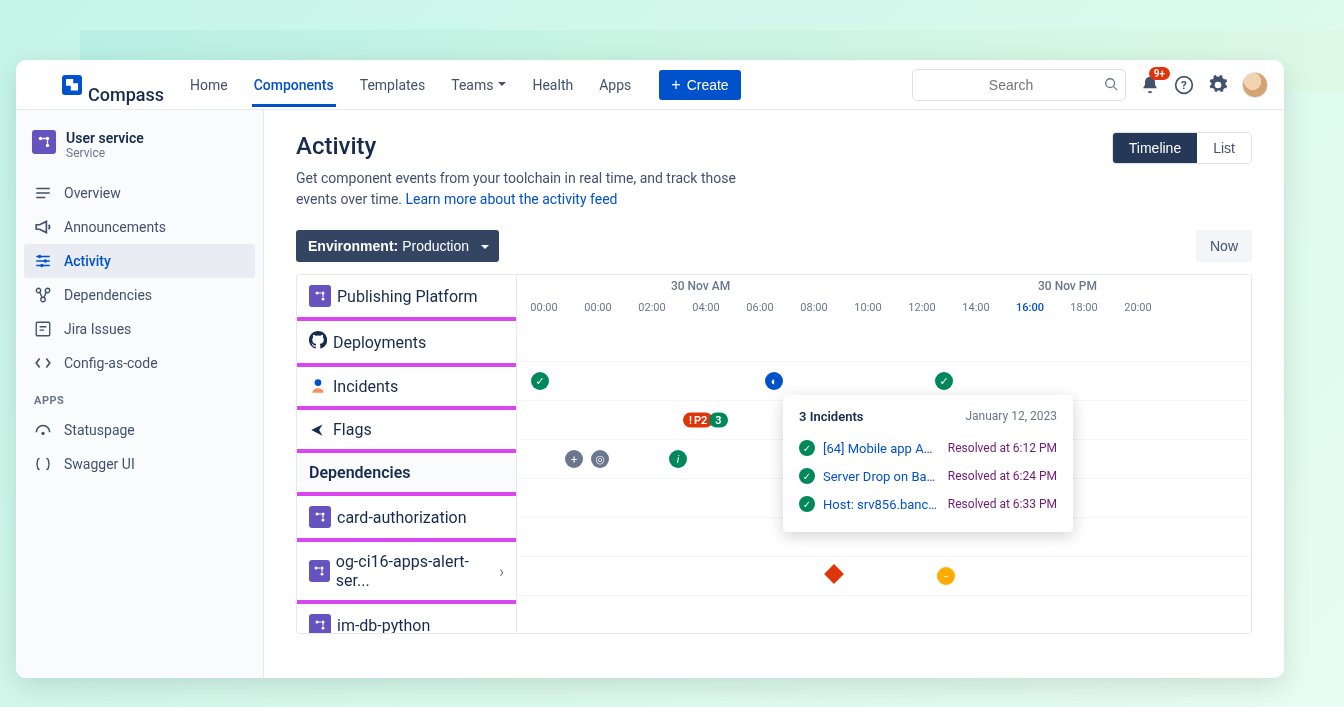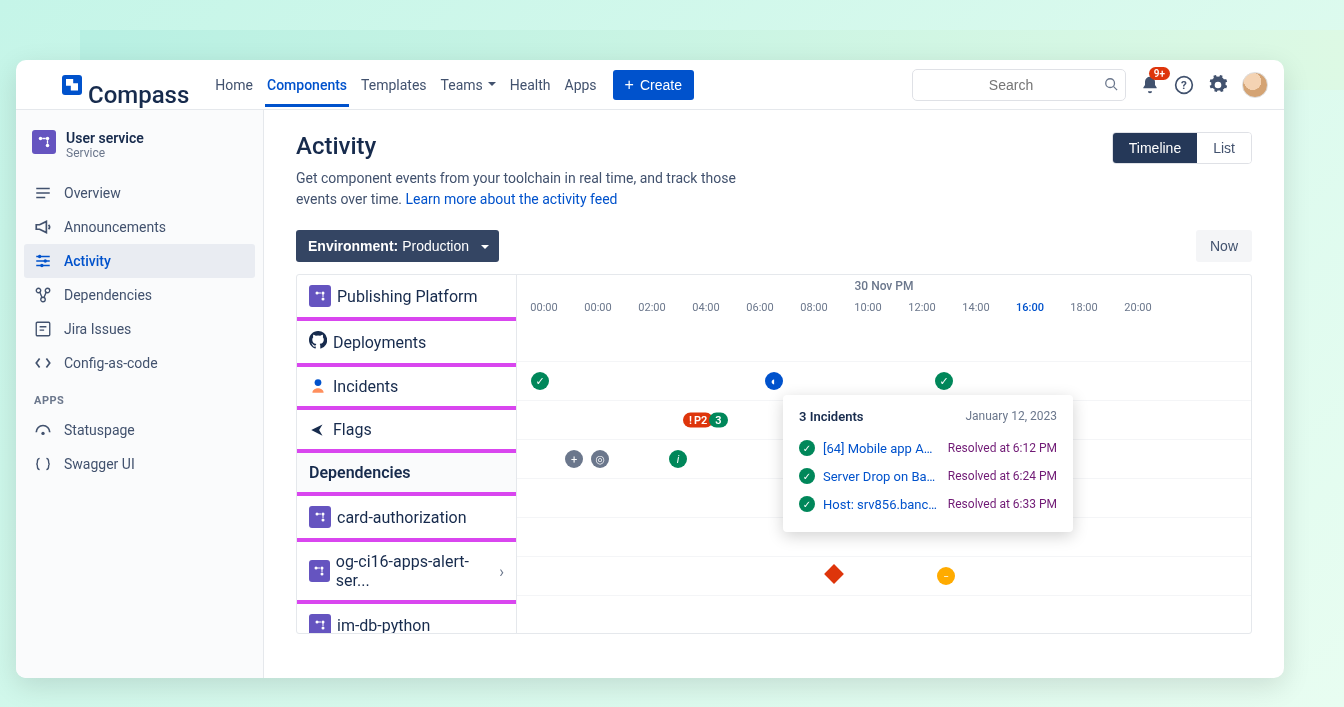--- a/index.html
+++ b/index.html
@@ -36,22 +36,22 @@
   height: 50px;
   border-bottom: 1px solid #e5e8ec;
   padding: 0 16px;
   gap: 14px;
 }
 .app-switcher { display:grid; grid-template-columns: repeat(3,4px); grid-template-rows: repeat(3,4px); gap:2px; }
 .app-switcher div { background:#42526e; border-radius:1px; }
 .logo-wrap { display:flex; align-items:center; gap:6px; }
 .logo-mark { width:20px; height:20px; background:#0052cc; border-radius:3px; position:relative; }
 .logo-mark::after { content:""; position:absolute; inset:4px; background:#fff; clip-path: polygon(0 0,60% 0,60% 40%,100% 40%,100% 100%,40% 100%,40% 60%,0 60%); }
-.logo-text { font-size:24px; font-weight:500; color:#172b4d;margin-top:20px; }
-.nav { display:flex; align-items:center; gap:10px; margin-left:10px; }
+.logo-text { font-size:18px; font-weight:500; color:#172b4d;margin-top:20px; }
+.nav { display:flex; align-items:center; gap:22px; margin-left:10px; }
 .nav a { color:#42526e; font-size:14px; text-decoration:none; cursor:pointer; padding: 14px 2px; }
 .nav a.active { color:#0052cc; font-weight:500; border-bottom: 3px solid #0052cc; padding-bottom:11px; }
 .nav .with-caret::after { content:""; display:inline-block; margin-left:5px; border:4px solid transparent; border-top-color:#42526e; vertical-align:middle; }
 .create-btn { background:#0052cc; color:#fff; border:none; border-radius:3px; padding:7px 12px; font-size:14px; font-weight:500; cursor:pointer; display:flex; align-items:center; gap:6px; margin-left:4px; }
 .create-btn .plus { font-size:16px; line-height:1; }
 .topbar-spacer { flex:1; }
 .search-box { position:relative; width:214px; }
 .search-box input { width:100%; padding:7px 28px 7px 12px; border:1px solid #dfe1e6; border-radius:5px; font-size:14px; text-align:center; color:#6b778c; }
 .search-box .mag { position:absolute; right:8px; top:8px; width:14px; height:14px; }
 .badge9 { position:relative; }
@@ -369,20 +369,21 @@
           <div class="tl-item">
             <svg class="plus-ic" viewBox="0 0 16 16">
                 <path d="M8 3v10M3 8h10" stroke="#42526e" stroke-width="1.5"></path>
               </svg>
             <span>Add dependencies</span>
           </div>
         </div>
 
         <div class="tl-right">
           <div class="tl-dates">
+            <div>30 Nov AM</div>
             <div>30 Nov PM</div>
           </div>
           <div class="tl-hours">
             <span>00:00</span>
             <span>00:00</span>
             <span>02:00</span>
             <span>04:00</span>
             <span>06:00</span>
             <span>08:00</span>
             <span>10:00</span>

